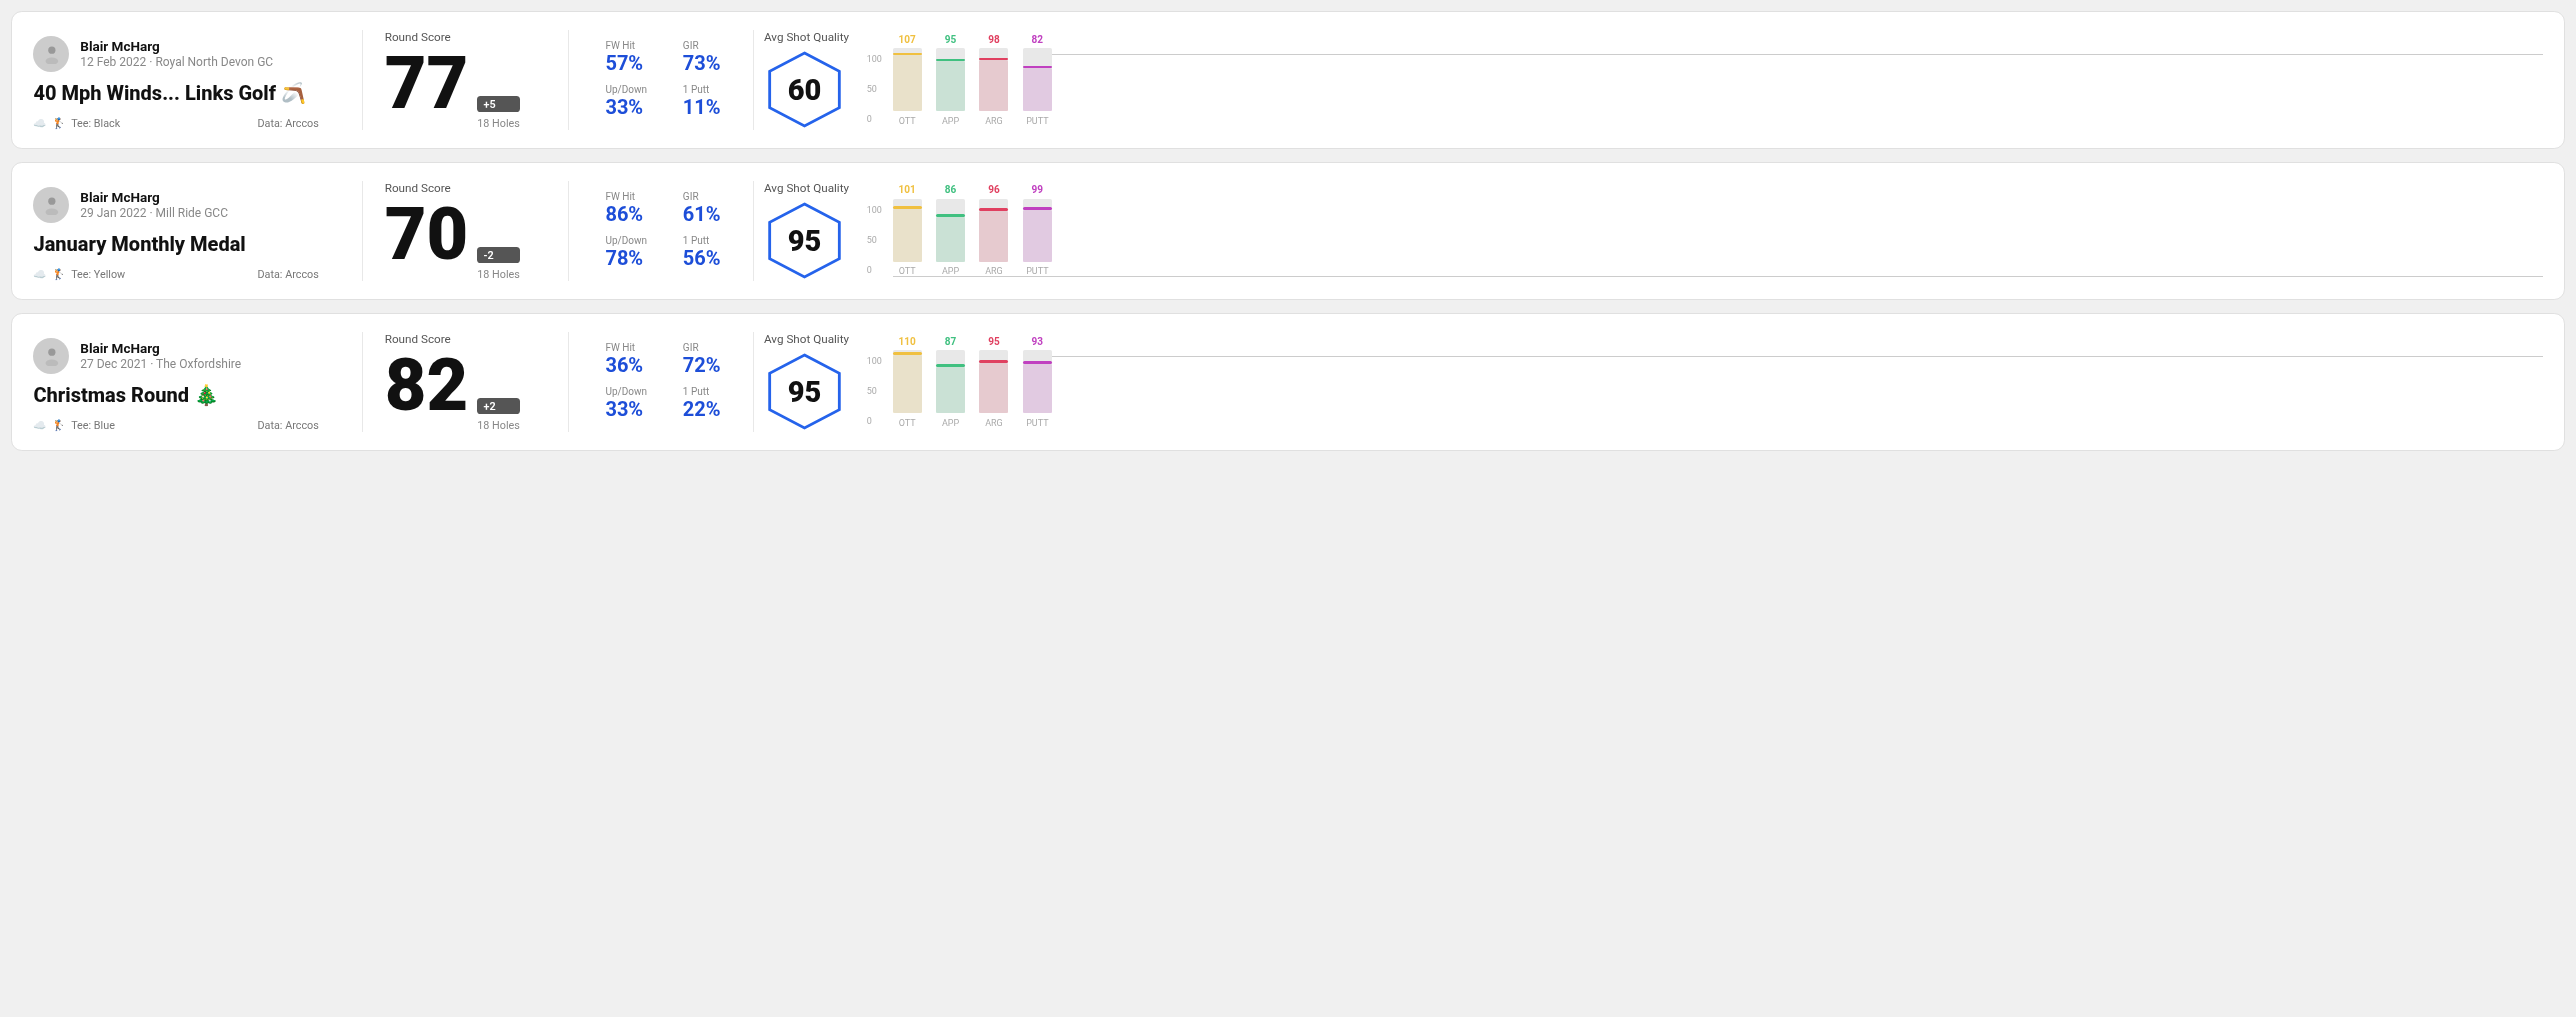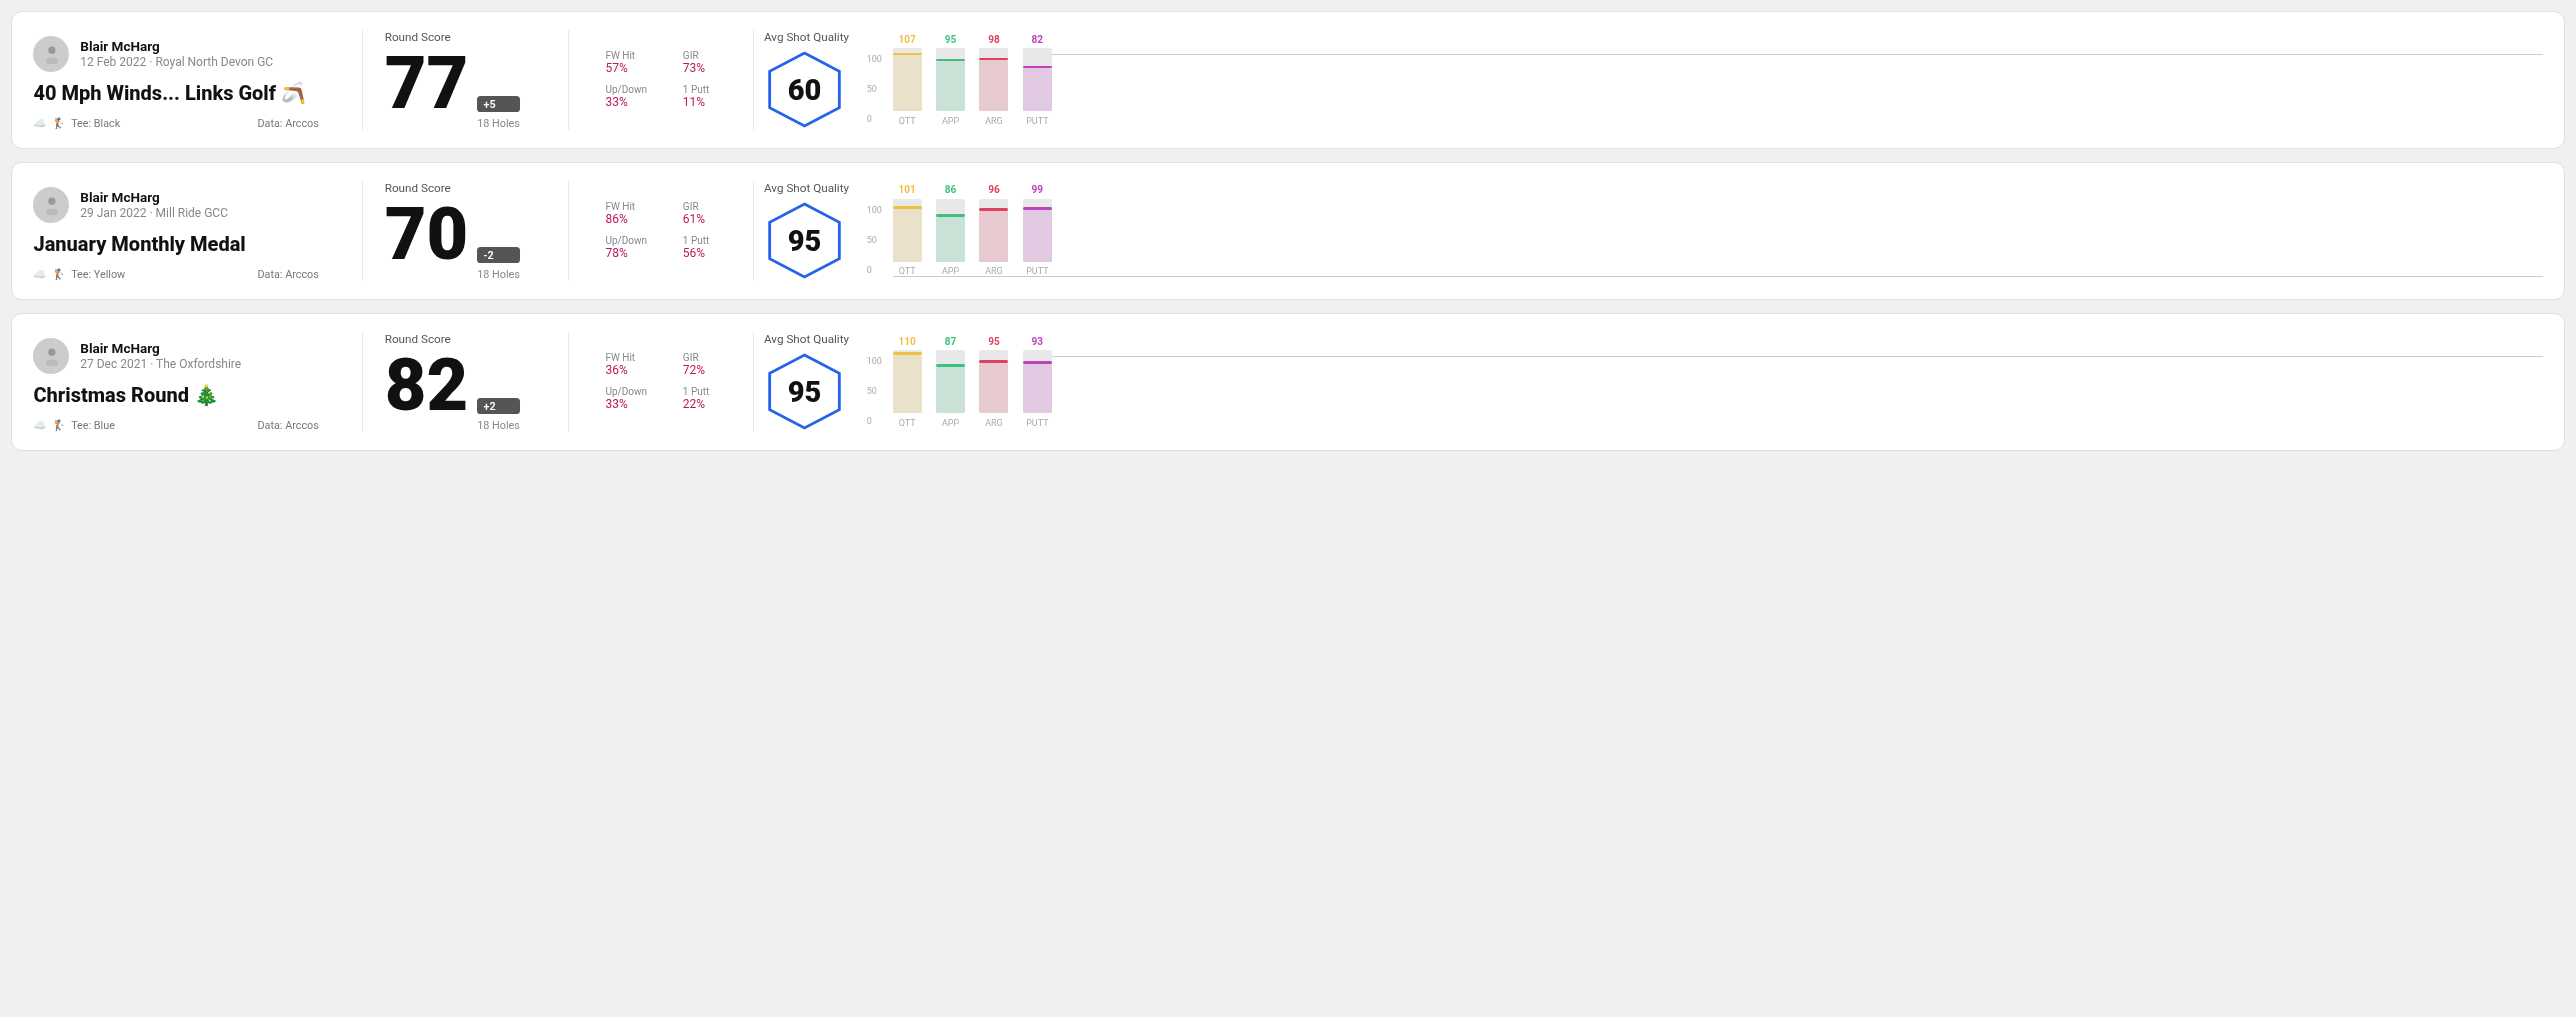--- a/index.html
+++ b/index.html
@@ -115,21 +115,21 @@
       flex-shrink: 0;
       padding: 0 14.4px;
     }
     .stats-grid {
       display: grid;
       grid-template-columns: 1fr 1fr;
       gap: 9px 21.7px;
     }
     .stat-item { display: flex; flex-direction: column; }
     .stat-label { font-size: 10px; color: #888; }
-    .stat-value { font-size: 12px; font-weight: 400; color: #be185d; }
+    .stat-value { font-size: 20px; font-weight: 700; color: #1d4ed8; }
     .quality-section {
       display: flex;
       align-items: center;
       gap: 18px;
       flex: 1;
       padding-left: 10px;
       border-left: 0.9px solid #e8e8e8;
     }
     .quality-label { font-size: 11.7px; color: #555; margin-bottom: 5.4px; }
     .hexagon-container {

